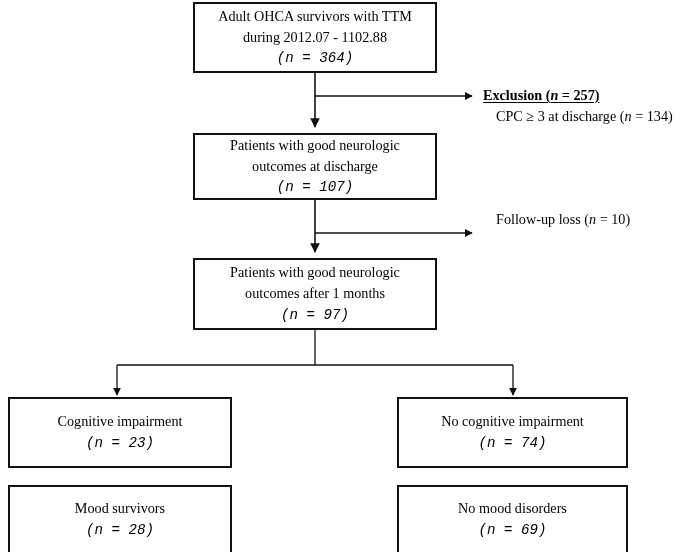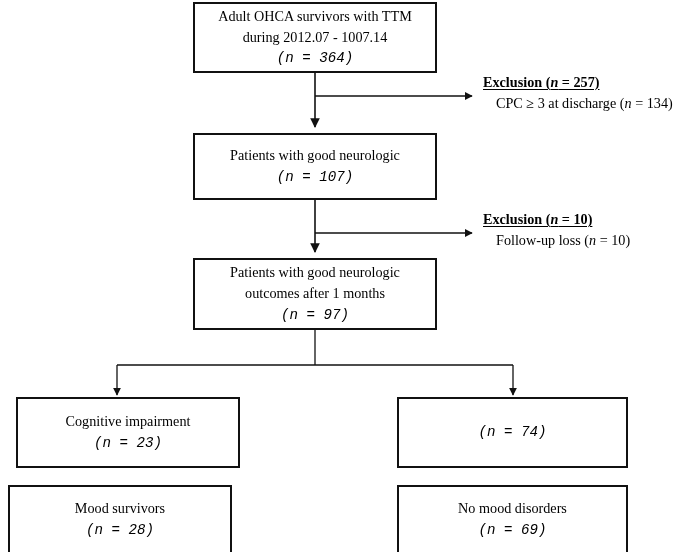--- a/index.html
+++ b/index.html
@@ -50,30 +50,31 @@
     font-size: 14.2px;
     line-height: 1.5;
     text-align: left;
     white-space: nowrap;
   }
   .side-title {
     display: block;
     font-weight: bold;
     text-decoration: underline;
     text-underline-offset: 2px;
+    margin-top: 13px;
   }
   .side-item {
     display: block;
     padding-left: 13px;
   }
   
   #box-enrolled   { left: 193px; top: 2px;   width: 244px; height: 71px; }
   #box-discharge  { left: 193px; top: 133px; width: 244px; height: 67px; }
   #box-6months    { left: 193px; top: 258px; width: 244px; height: 72px; }
-  #box-ci         { left: 16px;   top: 397px; width: 224px; height: 71px; }
+  #box-ci         { left: 8px;   top: 397px; width: 224px; height: 71px; }
   #box-noci       { left: 397px; top: 397px; width: 231px; height: 71px; }
   #box-mood       { left: 8px;   top: 485px; width: 224px; height: 69px; }
   #box-nomood     { left: 397px; top: 485px; width: 231px; height: 69px; }
   #label-exclusion-1 { left: 483px; top: 72px; }
   #label-exclusion-2 { left: 483px; top: 209px; }
 </style>
 </head>
 <body>
 
 <div id="flow-root">
@@ -94,55 +95,56 @@
     <line x1="315" y1="233" x2="472" y2="233" stroke="#111111" stroke-width="1.3" marker-end="url(#arrowhead)"></line>
 
     <line x1="315" y1="330" x2="315" y2="365" stroke="#111111" stroke-width="1.3"></line>
     <line x1="117" y1="365" x2="513" y2="365" stroke="#111111" stroke-width="1.3"></line>
     <line x1="117" y1="365" x2="117" y2="395" stroke="#111111" stroke-width="1.3" marker-end="url(#arrowhead)"></line>
     <line x1="513" y1="365" x2="513" y2="395" stroke="#111111" stroke-width="1.3" marker-end="url(#arrowhead)"></line>
   </svg>
 
   <div class="node-box" id="box-enrolled">
     <span class="node-line">Adult OHCA survivors with TTM</span>
-    <span class="node-line">during 2012.07 - 1007.14</span>
+    <span class="node-line">during 2012.07 - 1102.88</span>
     <span class="node-line ital">(<i>n</i> = 364)</span>
   </div>
 
   <div class="node-box" id="box-discharge">
     <span class="node-line">Patients with good neurologic</span>
+    <span class="node-line">outcomes at discharge</span>
     <span class="node-line ital">(<i>n</i> = 107)</span>
   </div>
 
   <div class="node-box" id="box-6months">
     <span class="node-line">Patients with good neurologic</span>
     <span class="node-line">outcomes after 1 months</span>
     <span class="node-line ital">(<i>n</i> = 97)</span>
   </div>
 
   <div class="node-box" id="box-ci">
     <span class="node-line">Cognitive impairment</span>
     <span class="node-line ital">(<i>n</i> = 23)</span>
   </div>
   <div class="node-box" id="box-noci">
+    <span class="node-line">No cognitive impairment</span>
     <span class="node-line ital">(<i>n</i> = 74)</span>
   </div>
 
   <div class="node-box" id="box-mood">
     <span class="node-line">Mood survivors</span>
     <span class="node-line ital">(<i>n</i> = 28)</span>
   </div>
   <div class="node-box" id="box-nomood">
     <span class="node-line">No mood disorders</span>
     <span class="node-line ital">(<i>n</i> = 69)</span>
   </div>
 
   <div class="side-label" id="label-exclusion-1">
     <span class="side-title">Exclusion (<i>n</i> = 257)</span>
     <span class="side-item">CPC ≥ 3 at discharge (<i>n</i> = 134)</span>
   </div>
 
   <div class="side-label" id="label-exclusion-2">
-    <span class="side-title">Exclusion (<i>n</i> = 10)</span>
     <span class="side-item">Follow-up loss (<i>n</i> = 10)</span>
   </div>
 
 </div>
 
 </body></html>

